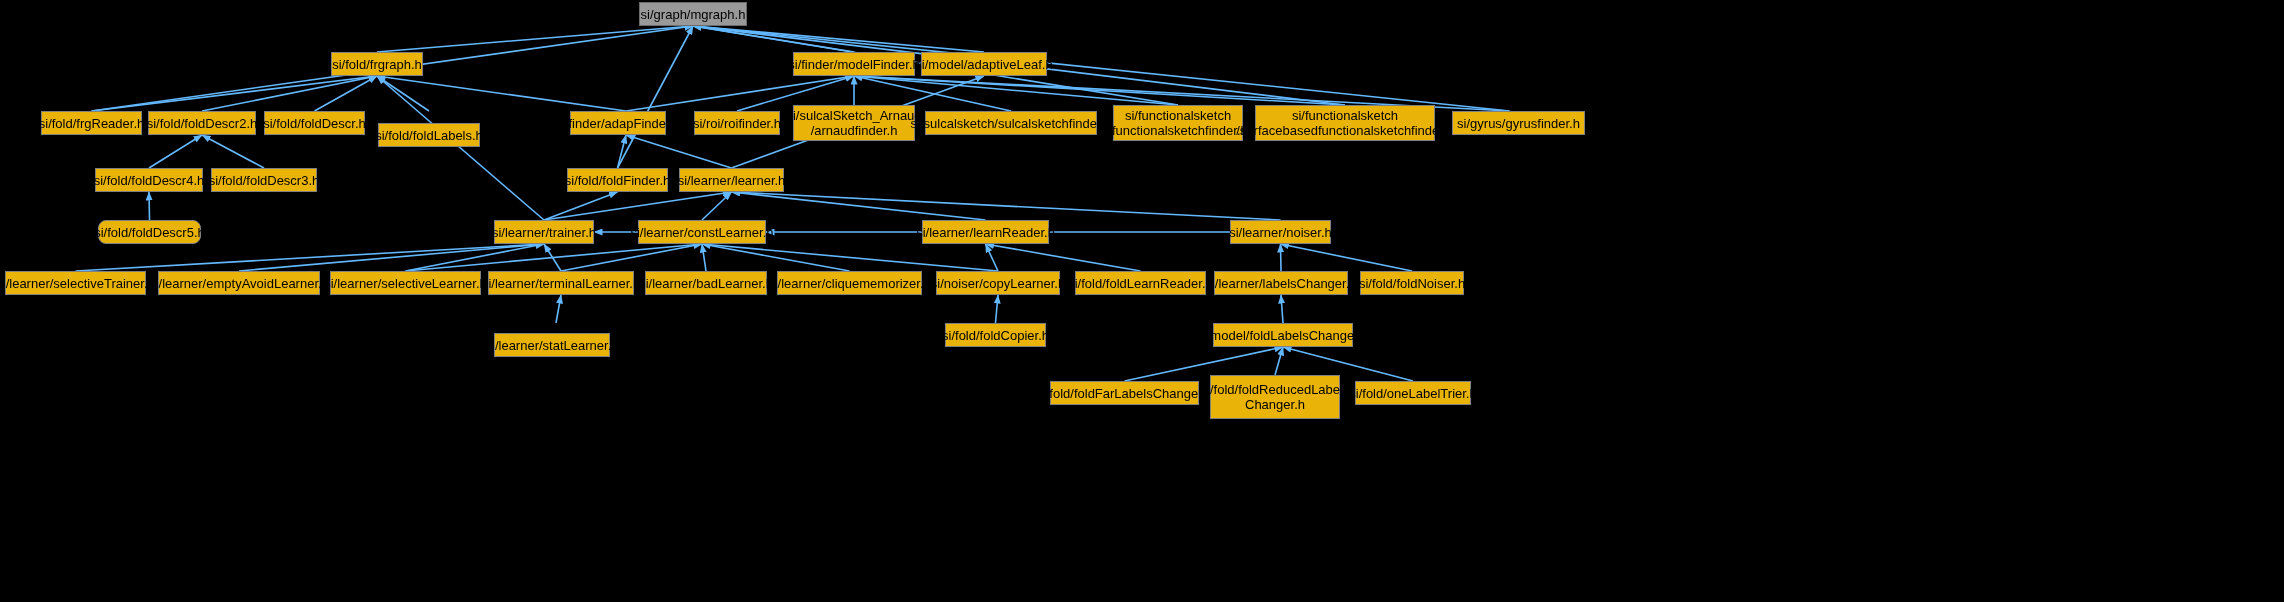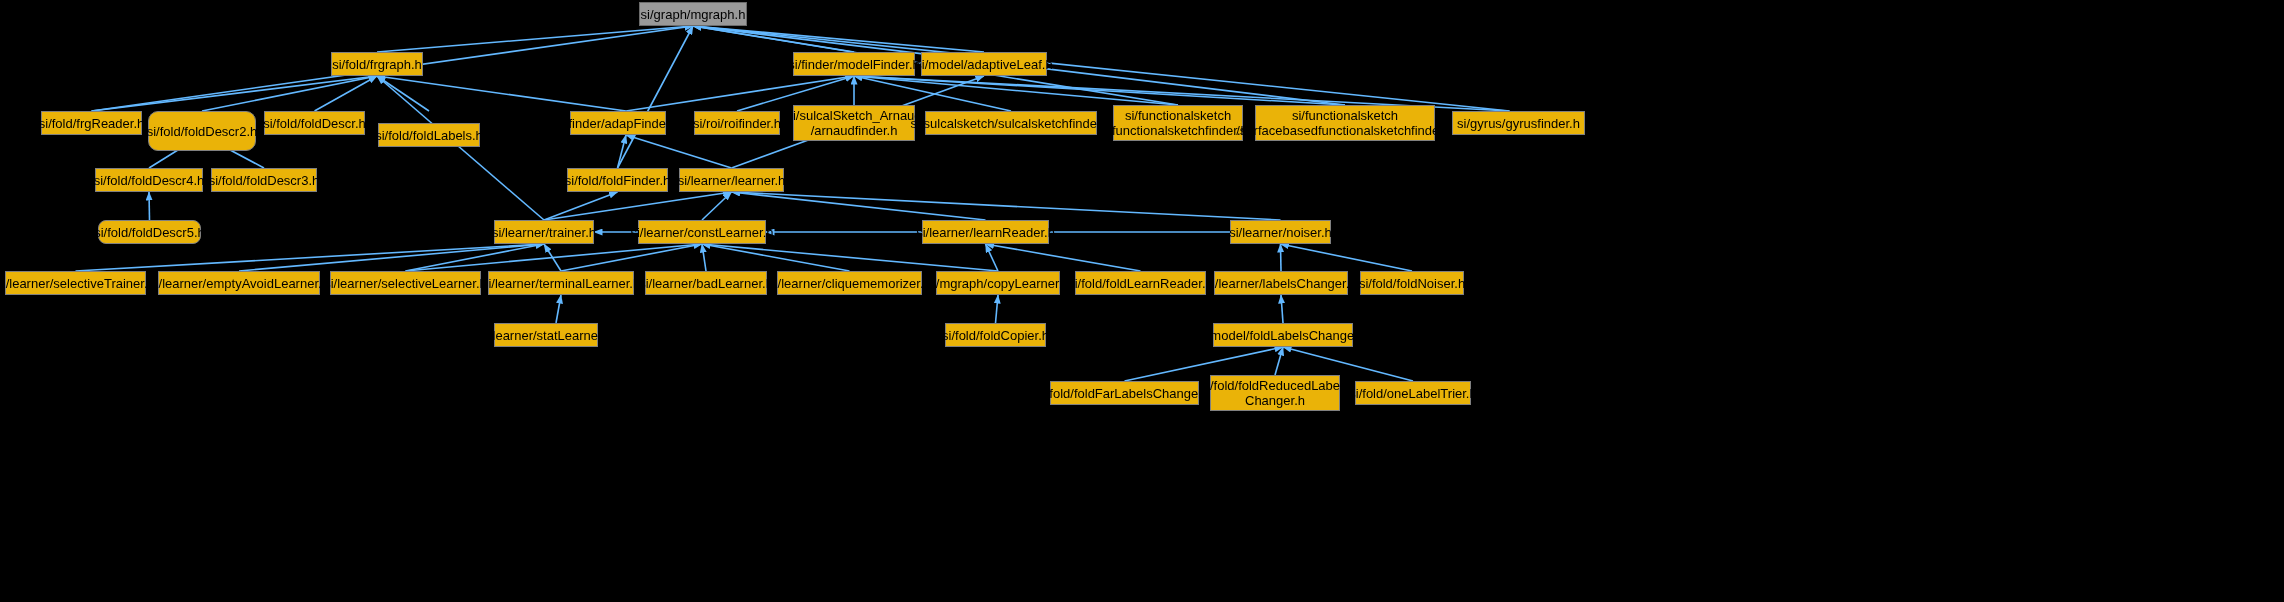--- a/index.html
+++ b/index.html
@@ -77,21 +77,21 @@
         <path d="M1275,375 Q1279,361 1283,347" stroke="#63b8ff" stroke-width="1.6" fill="none" marker-end="url(#ah)"></path>
         <path d="M1413,381 Q1348,364 1283,347" stroke="#63b8ff" stroke-width="1.6" fill="none" marker-end="url(#ah)"></path>
       </g>
   </svg>
   <div id="node-layer">
       <div class="node root" style="left: 639px; top: 2px; width: 108px; height: 24px;">si/graph/mgraph.h</div>
       <div class="node" style="left: 331px; top: 52px; width: 92px; height: 24px;">si/fold/frgraph.h</div>
       <div class="node" style="left: 793px; top: 52px; width: 122px; height: 24px;">si/finder/modelFinder.h</div>
       <div class="node" style="left: 921px; top: 52px; width: 126px; height: 24px;">si/model/adaptiveLeaf.h</div>
       <div class="node" style="left: 41px; top: 111px; width: 101px; height: 24px;">si/fold/frgReader.h</div>
-      <div class="node" style="left: 148px; top: 111px; width: 108px; height: 40px; border-radius: 10px;">si/fold/foldDescr2.h</div>
+      <div class="node" style="left: 148px; top: 111px; width: 108px; height: 24px;">si/fold/foldDescr2.h</div>
       <div class="node" style="left: 264px; top: 111px; width: 101px; height: 24px;">si/fold/foldDescr.h</div>
       <div class="node" style="left: 378px; top: 111px; width: 102px; height: 24px; margin-top: 12px;">si/fold/foldLabels.h</div>
       <div class="node" style="left: 570px; top: 111px; width: 96px; height: 24px;">si/finder/adapFinder.h</div>
       <div class="node" style="left: 694px; top: 111px; width: 86px; height: 24px;">si/roi/roifinder.h</div>
       <div class="node" style="left: 793px; top: 105px; width: 122px; height: 36px;">si/sulcalSketch_Arnaud
 /arnaudfinder.h</div>
       <div class="node" style="left: 925px; top: 111px; width: 172px; height: 24px;">si/sulcalsketch/sulcalsketchfinder.h</div>
       <div class="node" style="left: 1113px; top: 105px; width: 130px; height: 36px;">si/functionalsketch
 /functionalsketchfinder.h</div>
       <div class="node" style="left: 1255px; top: 105px; width: 180px; height: 36px;">si/functionalsketch
@@ -105,25 +105,25 @@
       <div class="node" style="left: 494px; top: 220px; width: 100px; height: 24px;">si/learner/trainer.h</div>
       <div class="node" style="left: 638px; top: 220px; width: 128px; height: 24px;">si/learner/constLearner.h</div>
       <div class="node" style="left: 922px; top: 220px; width: 127px; height: 24px;">si/learner/learnReader.h</div>
       <div class="node" style="left: 1230px; top: 220px; width: 101px; height: 24px;">si/learner/noiser.h</div>
       <div class="node" style="left: 5px; top: 271px; width: 141px; height: 24px;">si/learner/selectiveTrainer.h</div>
       <div class="node" style="left: 158px; top: 271px; width: 162px; height: 24px;">si/learner/emptyAvoidLearner.h</div>
       <div class="node" style="left: 330px; top: 271px; width: 151px; height: 24px;">si/learner/selectiveLearner.h</div>
       <div class="node" style="left: 488px; top: 271px; width: 146px; height: 24px;">si/learner/terminalLearner.h</div>
       <div class="node" style="left: 645px; top: 271px; width: 122px; height: 24px;">si/learner/badLearner.h</div>
       <div class="node" style="left: 777px; top: 271px; width: 145px; height: 24px;">si/learner/cliquememorizer.h</div>
-      <div class="node" style="left: 936px; top: 271px; width: 124px; height: 24px;">si/mgraph/copyLearner.h</div>
+      <div class="node" style="left: 936px; top: 271px; width: 124px; height: 24px;">si/noiser/copyLearner.h</div>
       <div class="node" style="left: 1075px; top: 271px; width: 131px; height: 24px;">si/fold/foldLearnReader.h</div>
       <div class="node" style="left: 1214px; top: 271px; width: 134px; height: 24px;">si/learner/labelsChanger.h</div>
       <div class="node" style="left: 1360px; top: 271px; width: 104px; height: 24px;">si/fold/foldNoiser.h</div>
-      <div class="node" style="left: 494px; top: 323px; width: 104px; height: 24px;">si/learner/statLearner.h</div>
+      <div class="node" style="left: 494px; top: 333px; width: 116px; height: 24px;">si/learner/statLearner.h</div>
       <div class="node" style="left: 945px; top: 323px; width: 101px; height: 24px;">si/fold/foldCopier.h</div>
       <div class="node" style="left: 1213px; top: 323px; width: 140px; height: 24px;">si/model/foldLabelsChanger.h</div>
       <div class="node" style="left: 1050px; top: 381px; width: 149px; height: 24px;">si/fold/foldFarLabelsChanger.h</div>
-      <div class="node" style="left: 1210px; top: 375px; width: 130px; height: 36px;">si/fold/foldReducedLabels
+      <div class="node" style="left: 1210px; top: 375px; width: 130px; height: 44px;">si/fold/foldReducedLabels
 Changer.h</div>
       <div class="node" style="left: 1355px; top: 381px; width: 116px; height: 24px;">si/fold/oneLabelTrier.h</div>
     </div>
 </div>
 
 </body></html>

